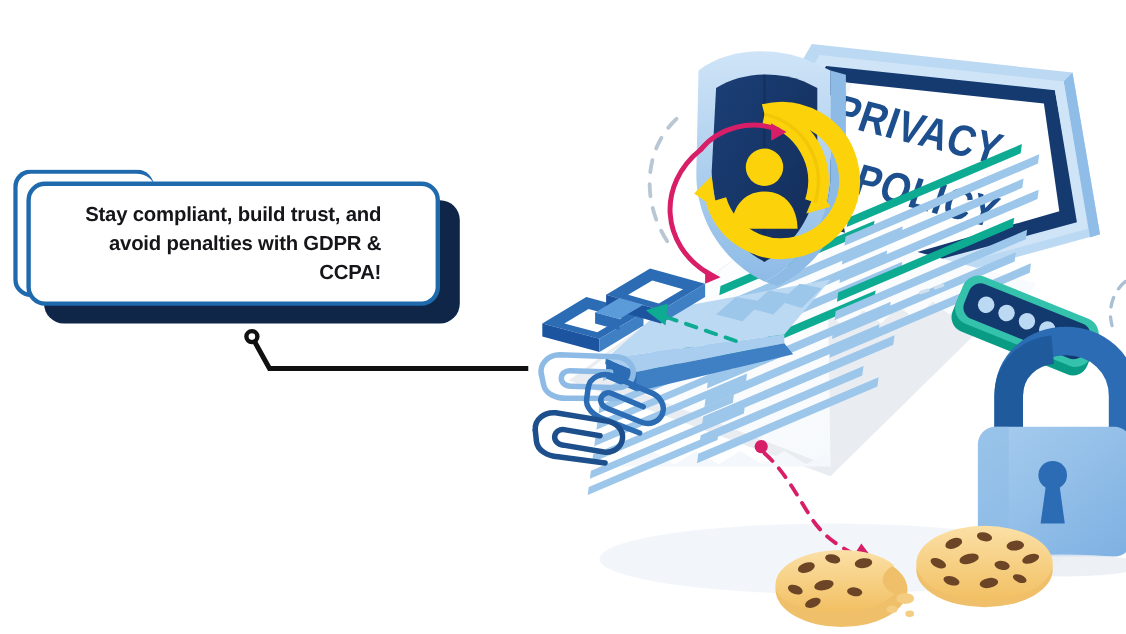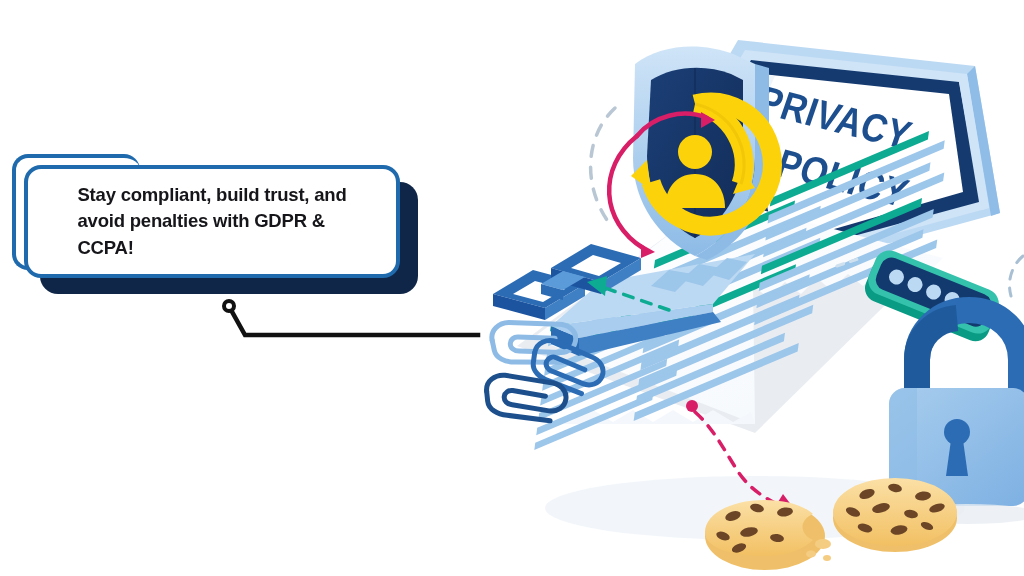--- a/index.html
+++ b/index.html
@@ -59,21 +59,21 @@
     box-sizing: border-box;
     display: flex;
     align-items: center;
     justify-content: center;
   }
   .callout-text {
     color: #16161a;
     font-weight: bold;
     font-size: 18.5px;
     line-height: 1.42;
-    text-align: left;
+    text-align: right;
     letter-spacing: -0.2px;
     padding: 0 14px;
     white-space: pre-line;
   }
 
   
   #pointer-line {
     position: absolute;
     left: 215px;
     top: 295px;

